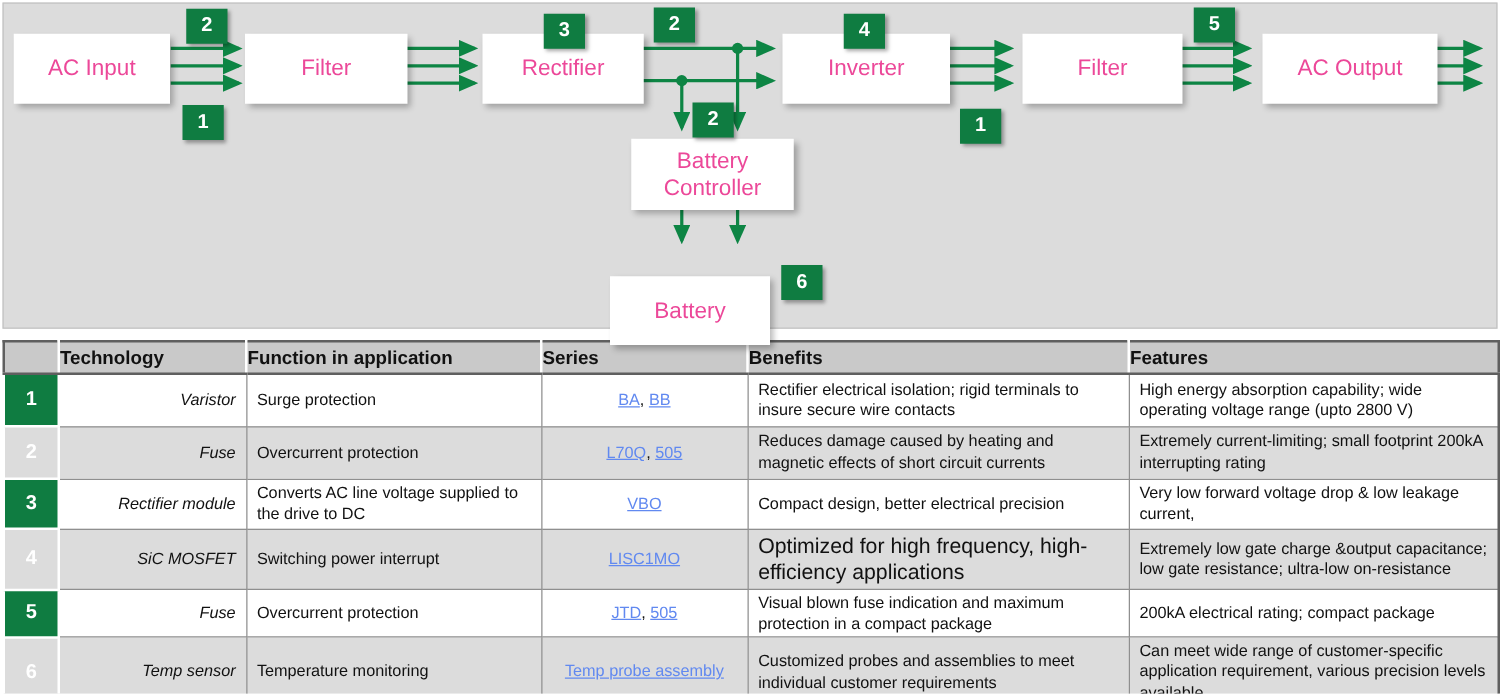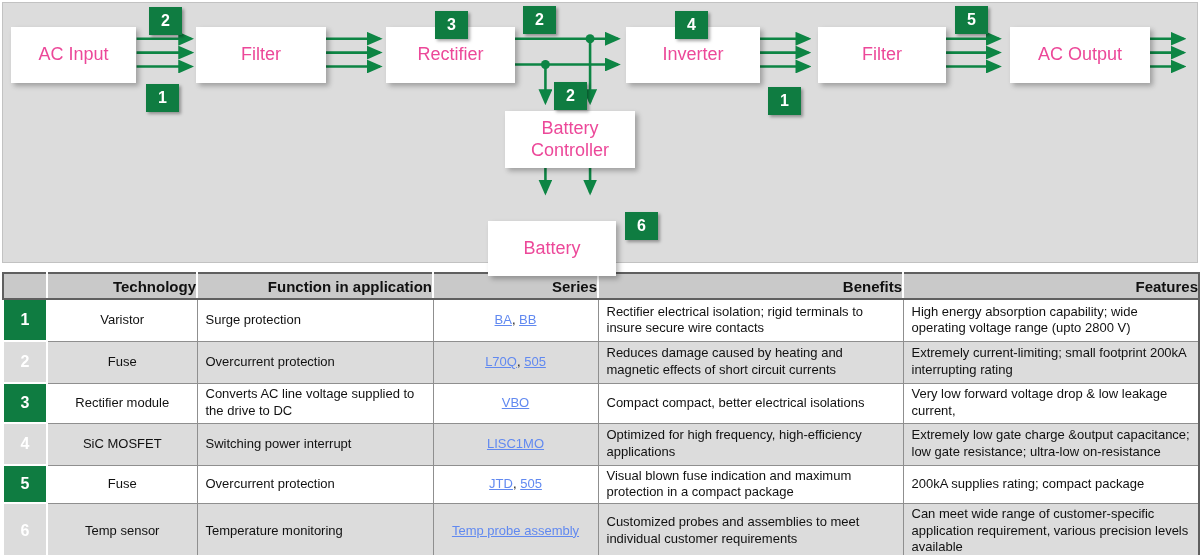--- a/index.html
+++ b/index.html
@@ -34,34 +34,34 @@
   .bd-4 { left:672px; top:8px; }
   .bd-5 { left:765px; top:84px; }
   .bd-6 { left:952px; top:3px; }
   .bd-7 { left:551px; top:79px; }
   .bd-8 { left:622px; top:209px; }
 
   
   .spec-table { position:absolute; left:2px; top:272px; width:1196px;
                 border-collapse:collapse; table-layout:fixed;
                 border:2px solid #5f5f5f; font-size:13px; color:#111; }
-  .spec-table th { background:#c9c9c9; font-weight:bold; font-size:15px; text-align:right;
+  .spec-table th { background:#c9c9c9; font-weight:bold; font-size:15px; text-align:left;
                    border-right:2px solid #fff; border-bottom:2px solid #5f5f5f; height:26px; }
   .spec-table th:last-child { border-right:none;margin-top:15px; }
   .spec-table td { border:1px solid #8f8f8f; vertical-align:middle; background:#fff;
                    padding:2px 8px; line-height:1.28; }
   .spec-table tr.alt td { background:#dcdcdc; }
   .spec-table td.num { background:#0f7c41; color:#fff; font-weight:bold; font-size:16px;
                        text-align:center; border:2px solid #fff; padding:0; }
-  .spec-table td.tech   { text-align:center; }
+  .spec-table td.tech   { text-align:right;font-style:italic; }
   .spec-table td.series { text-align:center; }
   .spec-table td.series a { color:#6189f0; text-decoration:underline; cursor:pointer; }
   .r-0 td { height:42px; }  .r-1 td { height:42px; }  .r-2 td { height:40px; }
   .r-3 td { height:42px; }  .r-4 td { height:33px; }  .r-5 td { height:56px; }
-  .r-3 td.benefits { font-size:13px; }
+  .r-3 td.benefits { font-size:17px; }
 </style>
 </head>
 <body>
 
 <div class="stage">
 
   <div class="diagram-panel">
 
     <svg class="flow-lines" viewBox="0 0 1196 261" xmlns="http://www.w3.org/2000/svg">
       <defs>
@@ -166,42 +166,42 @@
         <td class="benefits">Reduces damage caused by heating and magnetic effects of short circuit currents</td>
         <td class="features">Extremely current-limiting; small footprint 200kA interrupting rating</td>
       </tr>
       <tr class="r-2">
         <td class="num">3</td>
         <td class="tech">Rectifier module</td>
         <td class="func">Converts AC line voltage supplied to the drive to DC</td>
         <td class="series">
           <a>VBO</a>
         </td>
-        <td class="benefits">Compact compact, better electrical isolations</td>
+        <td class="benefits">Compact design, better electrical precision</td>
         <td class="features">Very low forward voltage drop &amp; low leakage current,</td>
       </tr>
       <tr class="r-3 alt">
         <td class="num">4</td>
         <td class="tech">SiC MOSFET</td>
         <td class="func">Switching power interrupt</td>
         <td class="series">
           <a>LISC1MO</a>
         </td>
         <td class="benefits">Optimized for high frequency, high-efficiency applications</td>
         <td class="features">Extremely low gate charge &amp;output capacitance; low gate resistance; ultra-low on-resistance</td>
       </tr>
       <tr class="r-4">
         <td class="num">5</td>
         <td class="tech">Fuse</td>
         <td class="func">Overcurrent protection</td>
         <td class="series">
           <a>JTD</a><span>, </span><a>505</a>
         </td>
         <td class="benefits">Visual blown fuse indication and maximum protection in a compact package</td>
-        <td class="features">200kA supplies rating; compact package</td>
+        <td class="features">200kA electrical rating; compact package</td>
       </tr>
       <tr class="r-5 alt">
         <td class="num">6</td>
         <td class="tech">Temp sensor</td>
         <td class="func">Temperature monitoring</td>
         <td class="series">
           <a>Temp probe assembly</a>
         </td>
         <td class="benefits">Customized probes and assemblies to meet individual customer requirements</td>
         <td class="features">Can meet wide range of customer-specific application requirement, various precision levels available</td>

